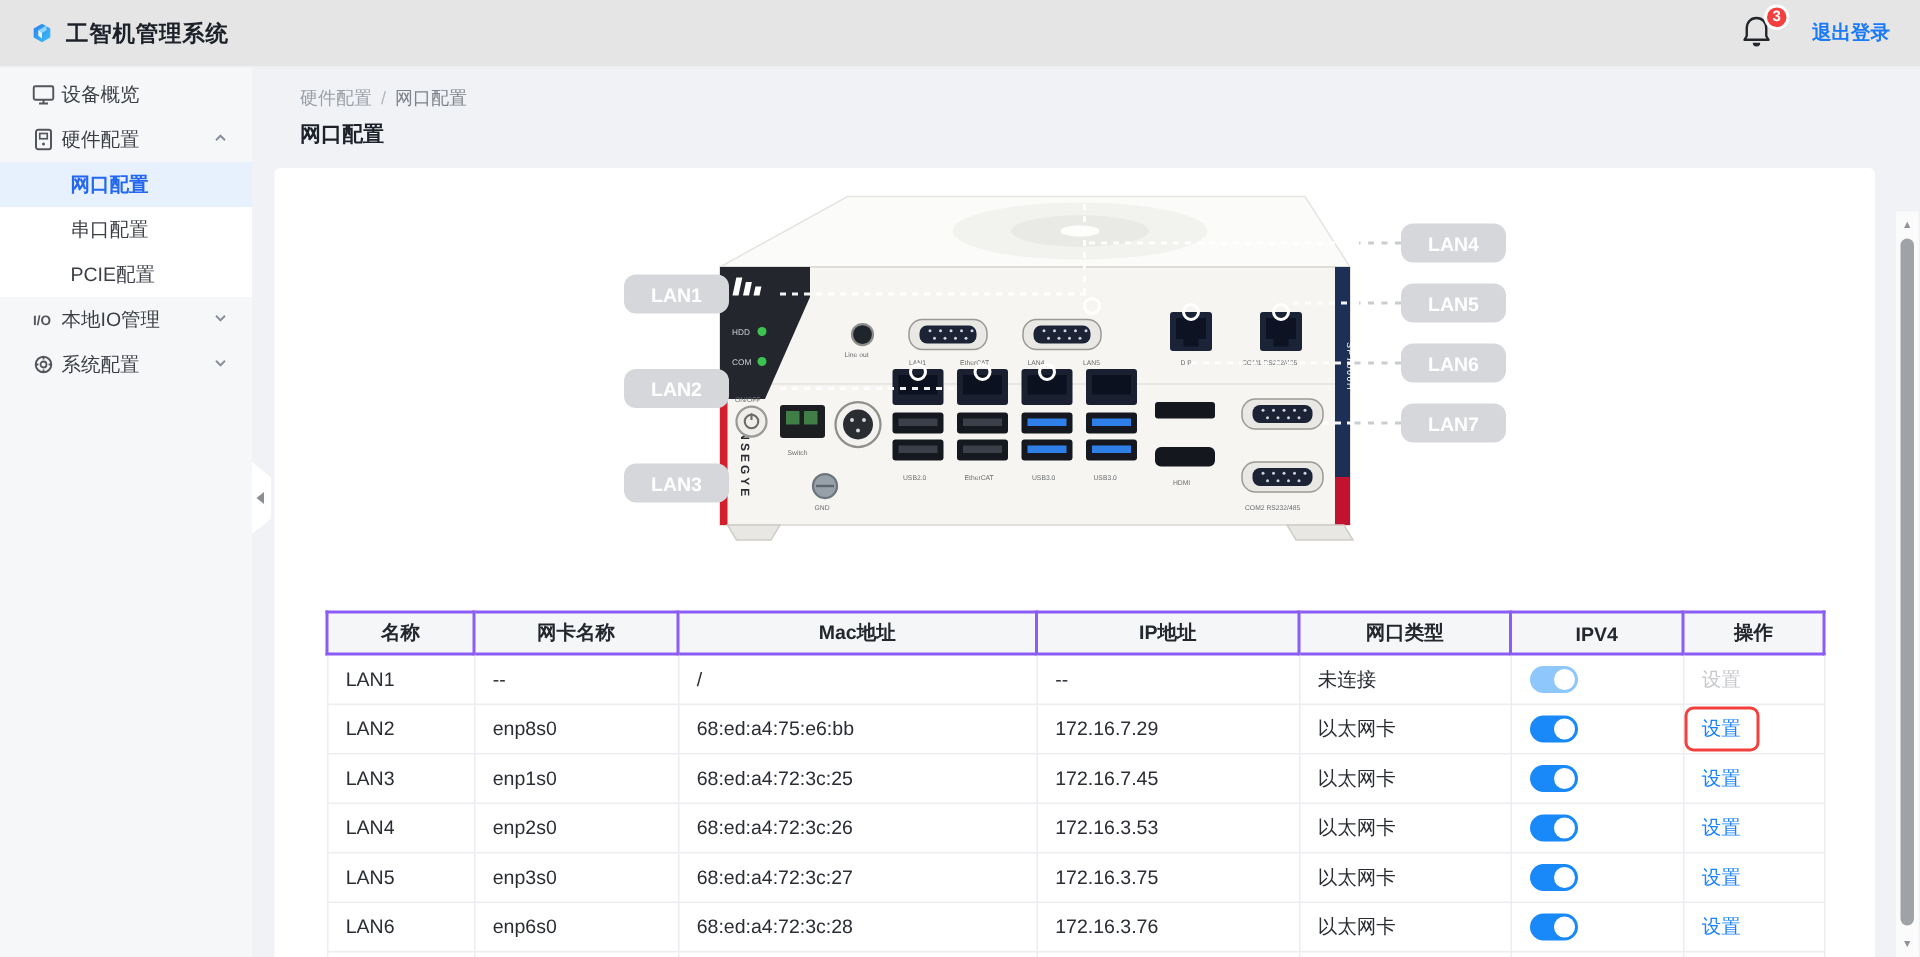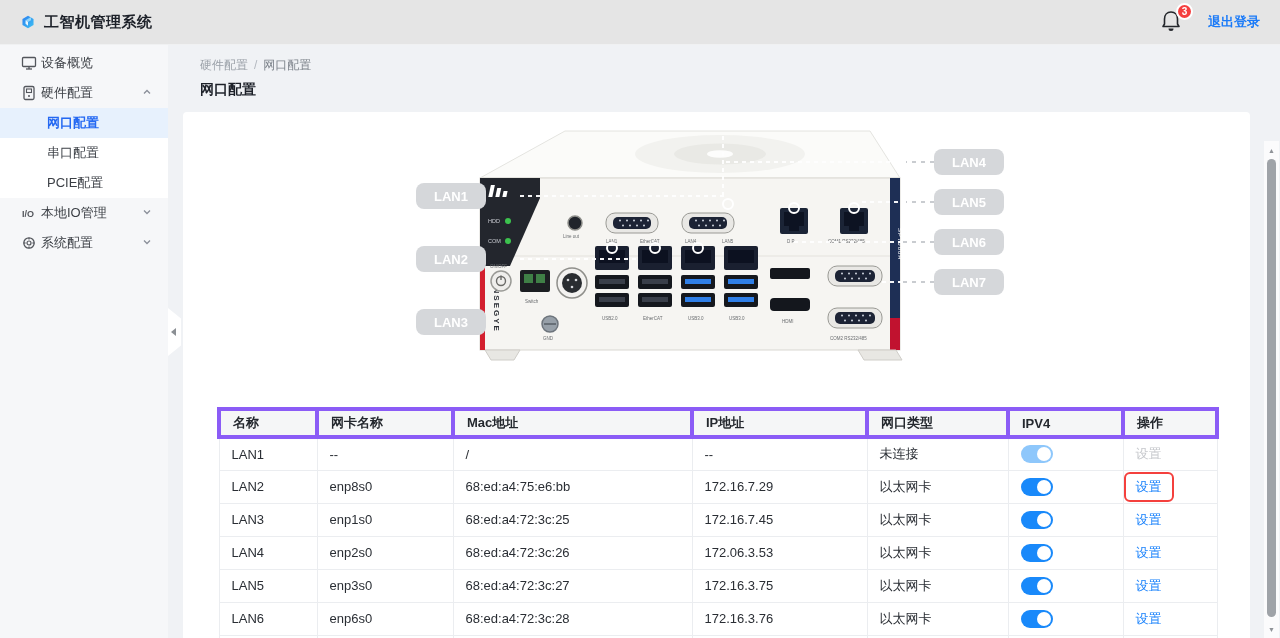--- a/index.html
+++ b/index.html
@@ -42,21 +42,21 @@
   .breadcrumb .sep { margin:0 6px; color:#b3b8bf; }
   .breadcrumb .cur { color:#7d838b; }
   .page-title { padding:7px 0 0 32px; font-size:14px; font-weight:700; color:#1d2129; }
   .card { position:absolute; left:15px; top:67px; width:1067px; height:900px; background:#fff;
     border-radius:4px; }
   .illustration { position:absolute; left:227px; top:16px; width:600px; height:244px; }
 
   
   .port-table { position:absolute; left:34px; top:295px; width:998px; border-collapse:collapse;
     table-layout:fixed; font-size:13px; }
-  .port-table th { background:#f5f6f7; border:4px solid #8b5cf6; height:28px; text-align:left;
+  .port-table th { background:#f5f6f7; border:2px solid #8b5cf6; height:28px; text-align:center;
     padding:0 12px; font-weight:700; color:#24282e; }
   .port-table td { background:#fff; border:1px solid #ebedf0; height:33px; padding:0 12px; color:#2a2e34; }
   .toggle { display:inline-block; width:32px; height:18px; border-radius:10px; background:#1989fa;
     position:relative; vertical-align:middle; cursor:pointer; }
   .toggle::after { content:""; position:absolute; top:2px; right:2px; width:14px; height:14px;
     border-radius:50%; background:#fff; }
   .toggle.dim { background:#8ec7fb; }
   .set-link { color:#1a82fc; text-decoration:none; cursor:pointer;text-align:center; }
   .set-link.disabled { color:#c6c8cc; cursor:default; }
   .hl-box { display:inline-block; border:2px solid #f4403d; border-radius:6px; padding:4px 10px;
@@ -444,21 +444,21 @@
           <td>68:ed:a4:72:3c:25</td>
           <td>172.16.7.45</td>
           <td>以太网卡</td>
           <td><span class="toggle"></span></td>
           <td><a class="set-link">设置</a></td>
         </tr>
         <tr>
           <td>LAN4</td>
           <td>enp2s0</td>
           <td>68:ed:a4:72:3c:26</td>
-          <td>172.06.3.53</td>
+          <td>172.16.3.53</td>
           <td>以太网卡</td>
           <td><span class="toggle"></span></td>
           <td><a class="set-link">设置</a></td>
         </tr>
         <tr>
           <td>LAN5</td>
           <td>enp3s0</td>
           <td>68:ed:a4:72:3c:27</td>
           <td>172.16.3.75</td>
           <td>以太网卡</td>

